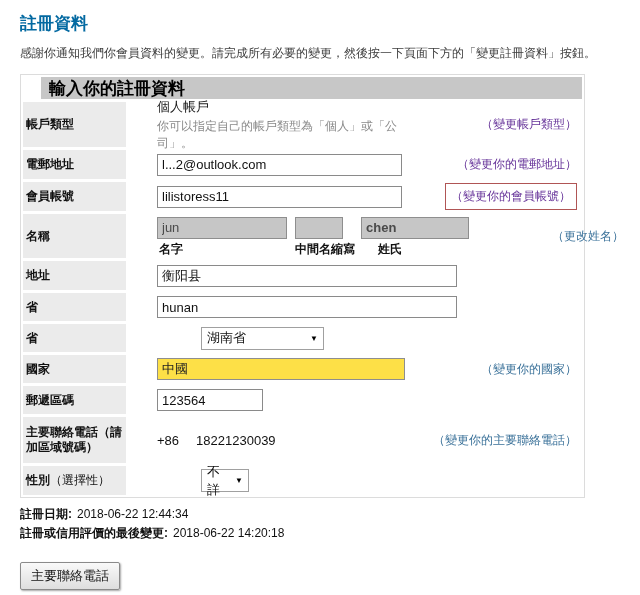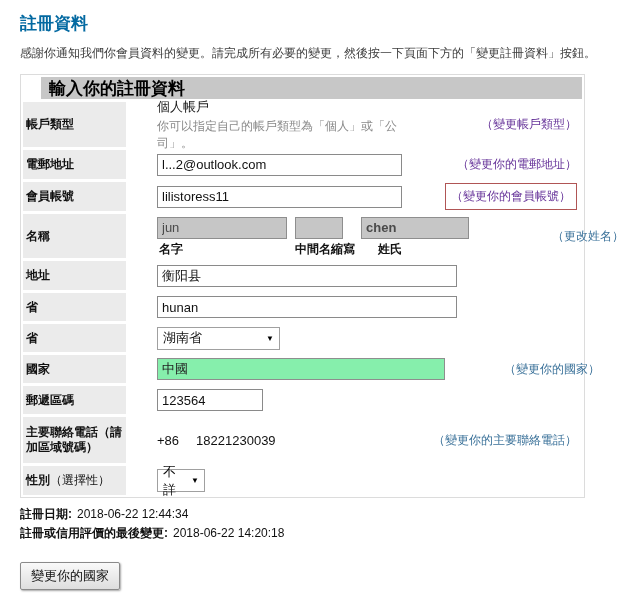--- a/index.html
+++ b/index.html
@@ -26,34 +26,34 @@
   a.blink { color: #3a7199; text-decoration: none; }
 
   .hl-box { border: 1px solid #b05555; padding: 4px 5px; }
 
   .tinput { border: 1px solid #8a8a8a; background: #fff; height: 22px; font-size: 13px;
     font-family: "Liberation Sans", "DejaVu Sans", sans-serif; padding: 2px 4px; color: #111; }
   .w245 { width: 245px; }
   .w300 { width: 300px; }
   .w106 { width: 106px; }
   .gray { background: #c6c6c6; border-color: #8e8e8e; color: #4a4a4a; }
-  .country-input { background: #86efac; border-color: #8e8e8e; color: #222; width: 288px; }
+  .country-input { background: #fde047; border-color: #8e8e8e; color: #222; width: 248px; }
 
   .name-inputs { display: flex; }
   .name-inputs .first { width: 130px; }
   .name-inputs .middle { width: 48px; margin-left: 8px; }
   .name-inputs .last { width: 108px; margin-left: 18px; font-weight: bold; }
   .name-labels { position: relative; height: 15px; margin-top: 2px; font-size: 12px; font-weight: bold; }
   .name-labels span { position: absolute; top: 0; white-space: nowrap; }
   .nl-first { left: 2px; }
   .nl-middle { left: 138px; }
   .nl-last { left: 221px; }
 
   .selectbox { border: 1px solid #a0a0a0; background: #fff; height: 23px; font-size: 13px;
-    display: inline-flex; align-items: center; justify-content: space-between; padding: 0 5px; }
+    display: inline-flex; align-items: center; justify-content: space-between; padding: 0 5px; margin-left: 44px; }
   .sel-province { width: 123px; }
   .sel-gender { width: 48px; }
   .sel-arrow { font-size: 8px; color: #000; margin-left: 5px; }
 
   .rowh-account { height: 45px; }
   .rowh-input  { height: 29px; }
   .rowh-name   { height: 44px; }
   .rowh-med    { height: 28px; }
   .rowh-phone  { height: 46px; }
 
@@ -210,15 +210,15 @@
 
   <div class="footer-lines">
     <div class="line">
       <span class="flabel">註冊日期:</span><span class="fvalue">2018-06-22 12:44:34</span>
     </div>
     <div class="line">
       <span class="flabel">註冊或信用評價的最後變更:</span><span class="fvalue">2018-06-22 14:20:18</span>
     </div>
   </div>
 
-  <button class="submit-btn">變更你的國家</button>
+  <button class="submit-btn">主要聯絡電話</button>
 
 </div>
 
 </body></html>

